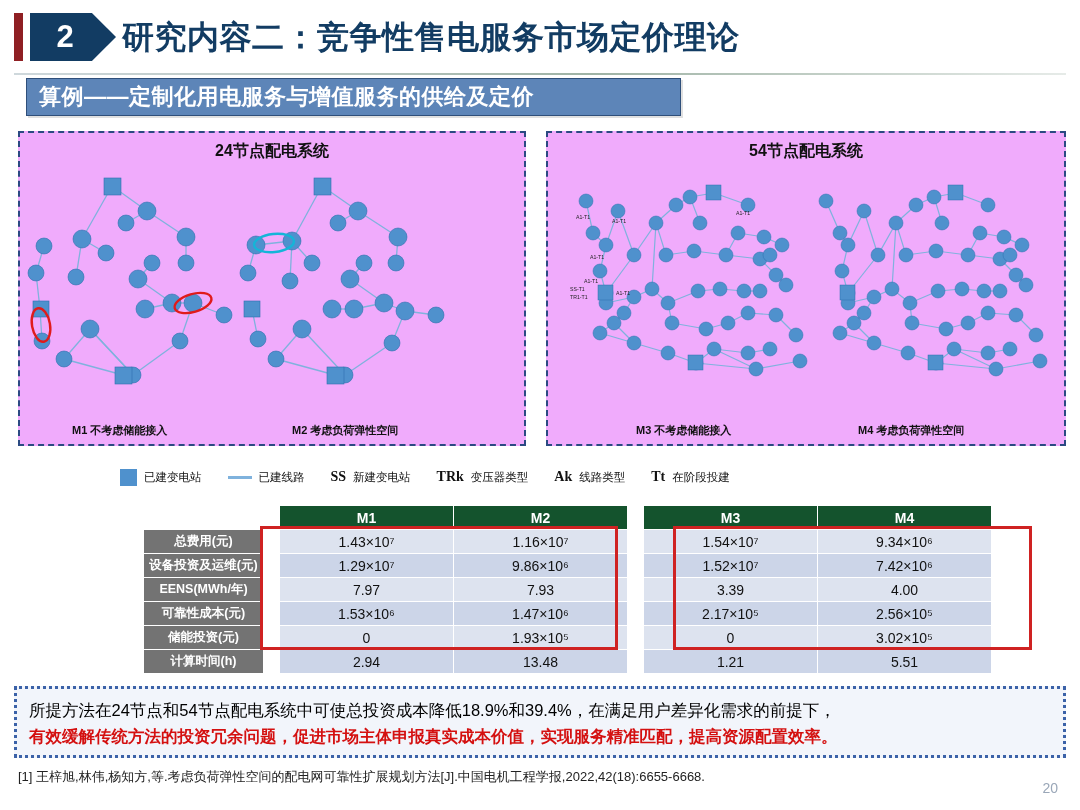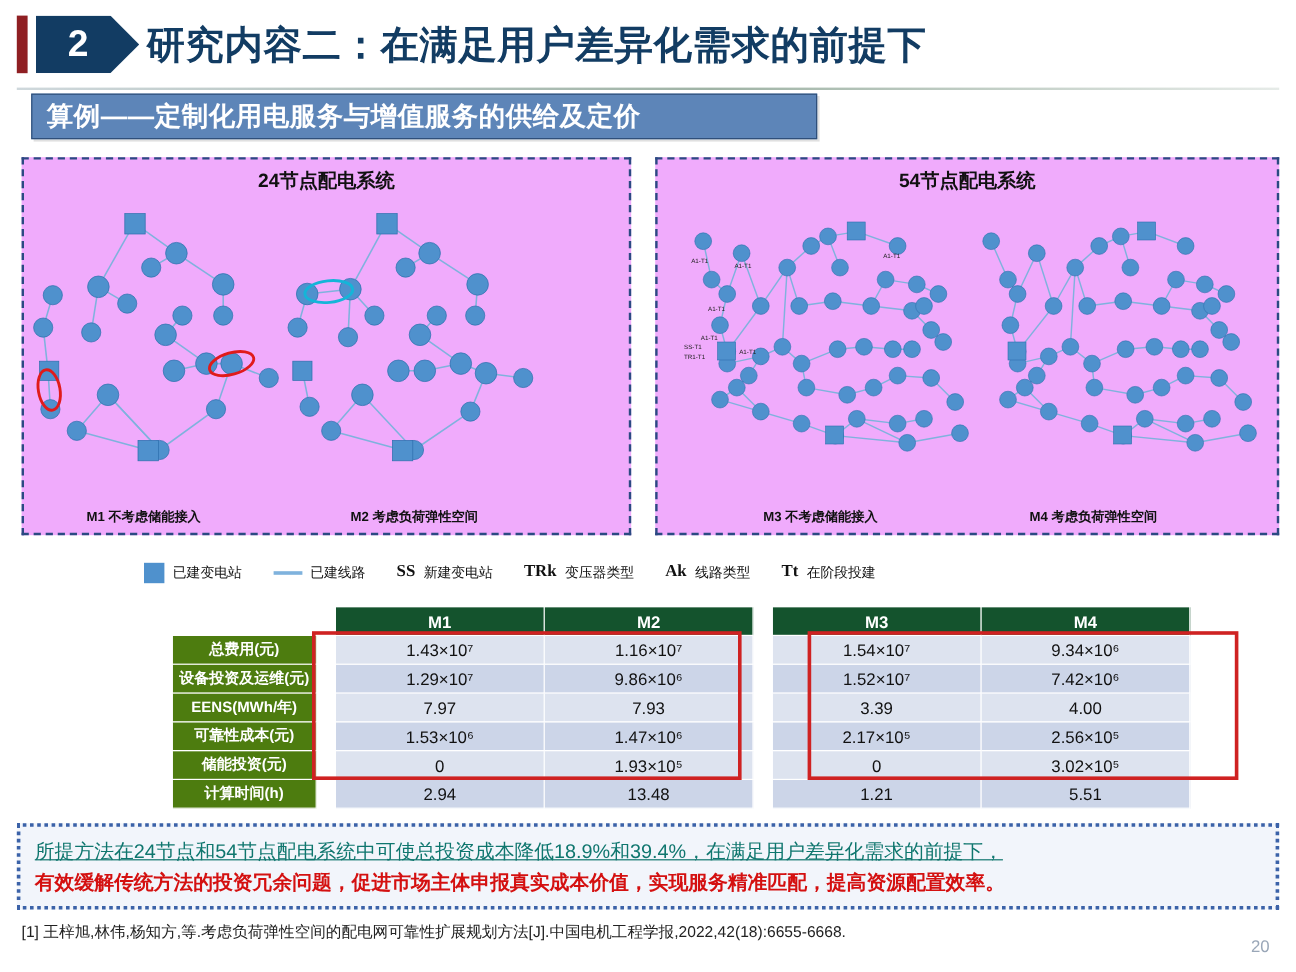--- a/index.html
+++ b/index.html
@@ -77,56 +77,56 @@
   }
   #result-table th,#result-table td{
     border:1px solid #ffffff;height:23px;padding:0;text-align:center;
     vertical-align:middle;
   }
   #result-table th.colhead{
     background:#14532d;color:#ffffff;font-weight:bold;font-size:14px;
   }
   #result-table th.corner{background:#ffffff;border-color:#ffffff;}
   #result-table td.rowhead{
-    background:#4d7c0f;color:#ffffff;font-weight:bold;font-size:12.5px;
+    background:#737373;color:#ffffff;font-weight:bold;font-size:12.5px;
     text-align:center;
   }
   #result-table td.gap{background:#ffffff;width:16px;border-color:#ffffff;}
   #result-table td.val{background:#dde3ef;font-size:14px;}
   #result-table tr.alt td.val{background:#ccd5e8;}
 
   
   .hl-box{position:absolute;border:3px solid #cf2222;pointer-events:none;}
   #hl-left{left:260px;top:526px;width:352px;height:118px;}
   #hl-right{left:673px;top:526px;width:353px;height:118px;}
 
   
   #conclusion{
     position:absolute;left:14px;top:686px;width:1052px;height:72px;
     background:#f2f5fb;border:3px dotted #3b62a8;box-sizing:border-box;
     padding:8px 12px;
   }
-  #concl-line1{font-size:16.5px;color:#0f766e;line-height:26px;white-space:nowrap;text-decoration:underline;}
+  #concl-line1{font-size:16.5px;color:#000000;line-height:26px;white-space:nowrap;}
   #concl-line2{font-size:16.5px;color:#d41010;font-weight:bold;line-height:26px;white-space:nowrap;}
 
   
   #reference{
     position:absolute;left:18px;top:768px;font-size:13px;color:#222;white-space:nowrap;
   }
   #page-num{
     position:absolute;right:22px;top:780px;font-size:14px;color:#9aa7b8;
   }
 </style>
 </head>
 <body>
 
 <div id="header">
   <div id="red-bar"></div>
   <div id="num-badge">2</div>
-  <div id="header-title">研究内容二：在满足用户差异化需求的前提下</div>
+  <div id="header-title">研究内容二：竞争性售电服务市场定价理论</div>
   <div id="header-rule"></div>
 </div>
 
 <div id="subtitle-bar">
   <span id="subtitle-text">算例——定制化用电服务与增值服务的供给及定价</span>
 </div>
 
 <div class="panel" id="panel-24">
   <div class="panel-title">24节点配电系统</div>
 

